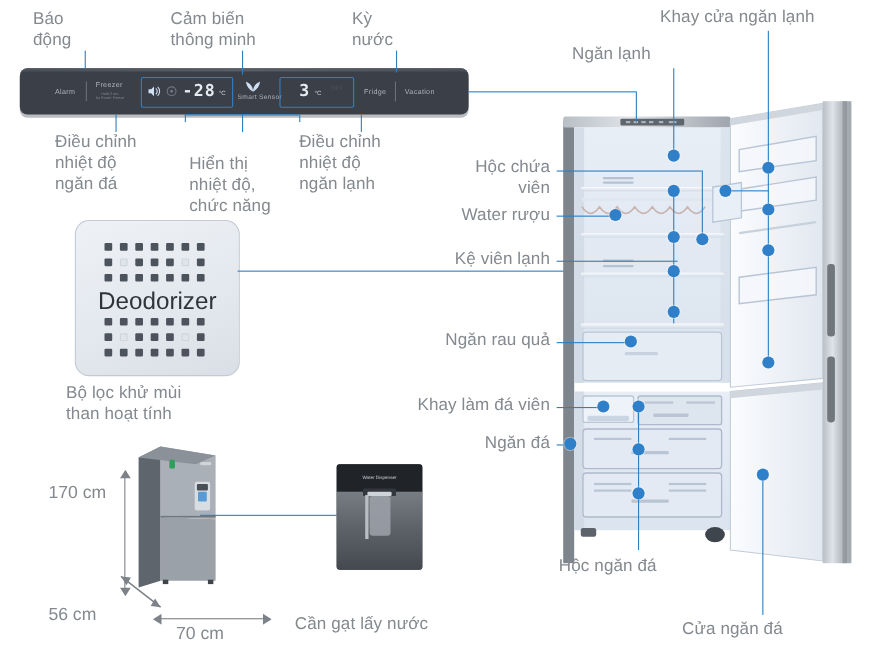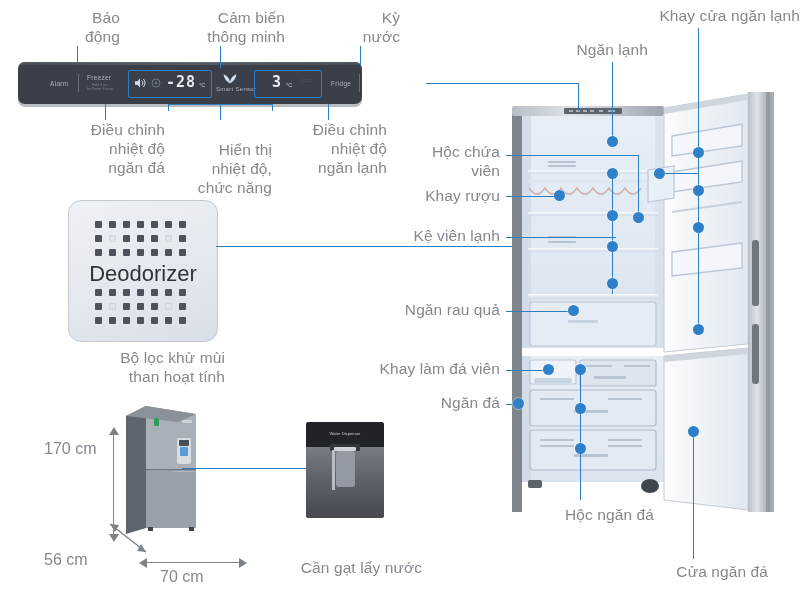--- a/index.html
+++ b/index.html
@@ -16,35 +16,35 @@
 
   
   .callout{
     position:absolute;
     font-size:15.5px;
     line-height:19px;
     color:#84898f;
     white-space:pre-line;
     letter-spacing:.1px;
   }
-  .callout.c{text-align:right;}
+  .callout.c{text-align:left;}
   .callout.r{text-align:right;}
 
   
   .ln{position:absolute;background:#2c7fc0;}
   .lnh{height:1px;}
   .lnv{width:1px;}
   .dot{
     position:absolute;width:11px;height:11px;border-radius:50%;
     background:#2f80c9;box-shadow:0 0 0 1px rgba(255,255,255,.35);
   }
 
   
   #panel{
-    position:absolute;left:18px;top:62px;width:344px;height:42px;
+    position:absolute;left:18px;top:62px;width:408px;height:42px;
     background:#3a3f48;border-radius:7px;
     box-shadow:0 3px 0 0 #b9bcc1, inset 0 1px 0 0 #555b65;
     overflow:hidden;
   }
   #panel:before{
     content:"";position:absolute;left:0;right:0;top:0;height:3px;
     background:linear-gradient(90deg,#555a63,#6d737d 50%,#555a63);
     opacity:.55;
   }
   .pnl-txt{position:absolute;color:#aeb3bb;font-size:6.5px;letter-spacing:.3px;}
@@ -418,21 +418,21 @@
   <div class="callout c" style="left:520px;top:40px;width:128px;">Ngăn lạnh</div>
   <div class="ln lnv" style="left:612px;top:62px;height:76px;"></div>
   <div class="dot" style="left:607px;top:136px;"></div>
 
   <div class="callout r" style="left:390px;top:142px;width:110px;">Hộc chứa
 viên</div>
   <div class="ln lnh" style="left:506px;top:155px;width:132px;"></div>
   <div class="ln lnv" style="left:638px;top:155px;height:60px;"></div>
   <div class="dot" style="left:633px;top:212px;"></div>
 
-  <div class="callout r" style="left:390px;top:186px;width:110px;">Khay rượu</div>
+  <div class="callout r" style="left:390px;top:186px;width:110px;">Water rượu</div>
   <div class="ln lnh" style="left:506px;top:196px;width:52px;"></div>
   <div class="dot" style="left:554px;top:190px;"></div>
 
   <div class="callout r" style="left:340px;top:226px;width:160px;">Kệ viên lạnh</div>
   <div class="ln lnh" style="left:506px;top:237px;width:110px;"></div>
 
   <div class="dot" style="left:607px;top:168px;"></div>
   <div class="ln lnv" style="left:612px;top:179px;height:33px;"></div>
   <div class="dot" style="left:607px;top:210px;"></div>
   <div class="ln lnv" style="left:612px;top:221px;height:22px;"></div>

